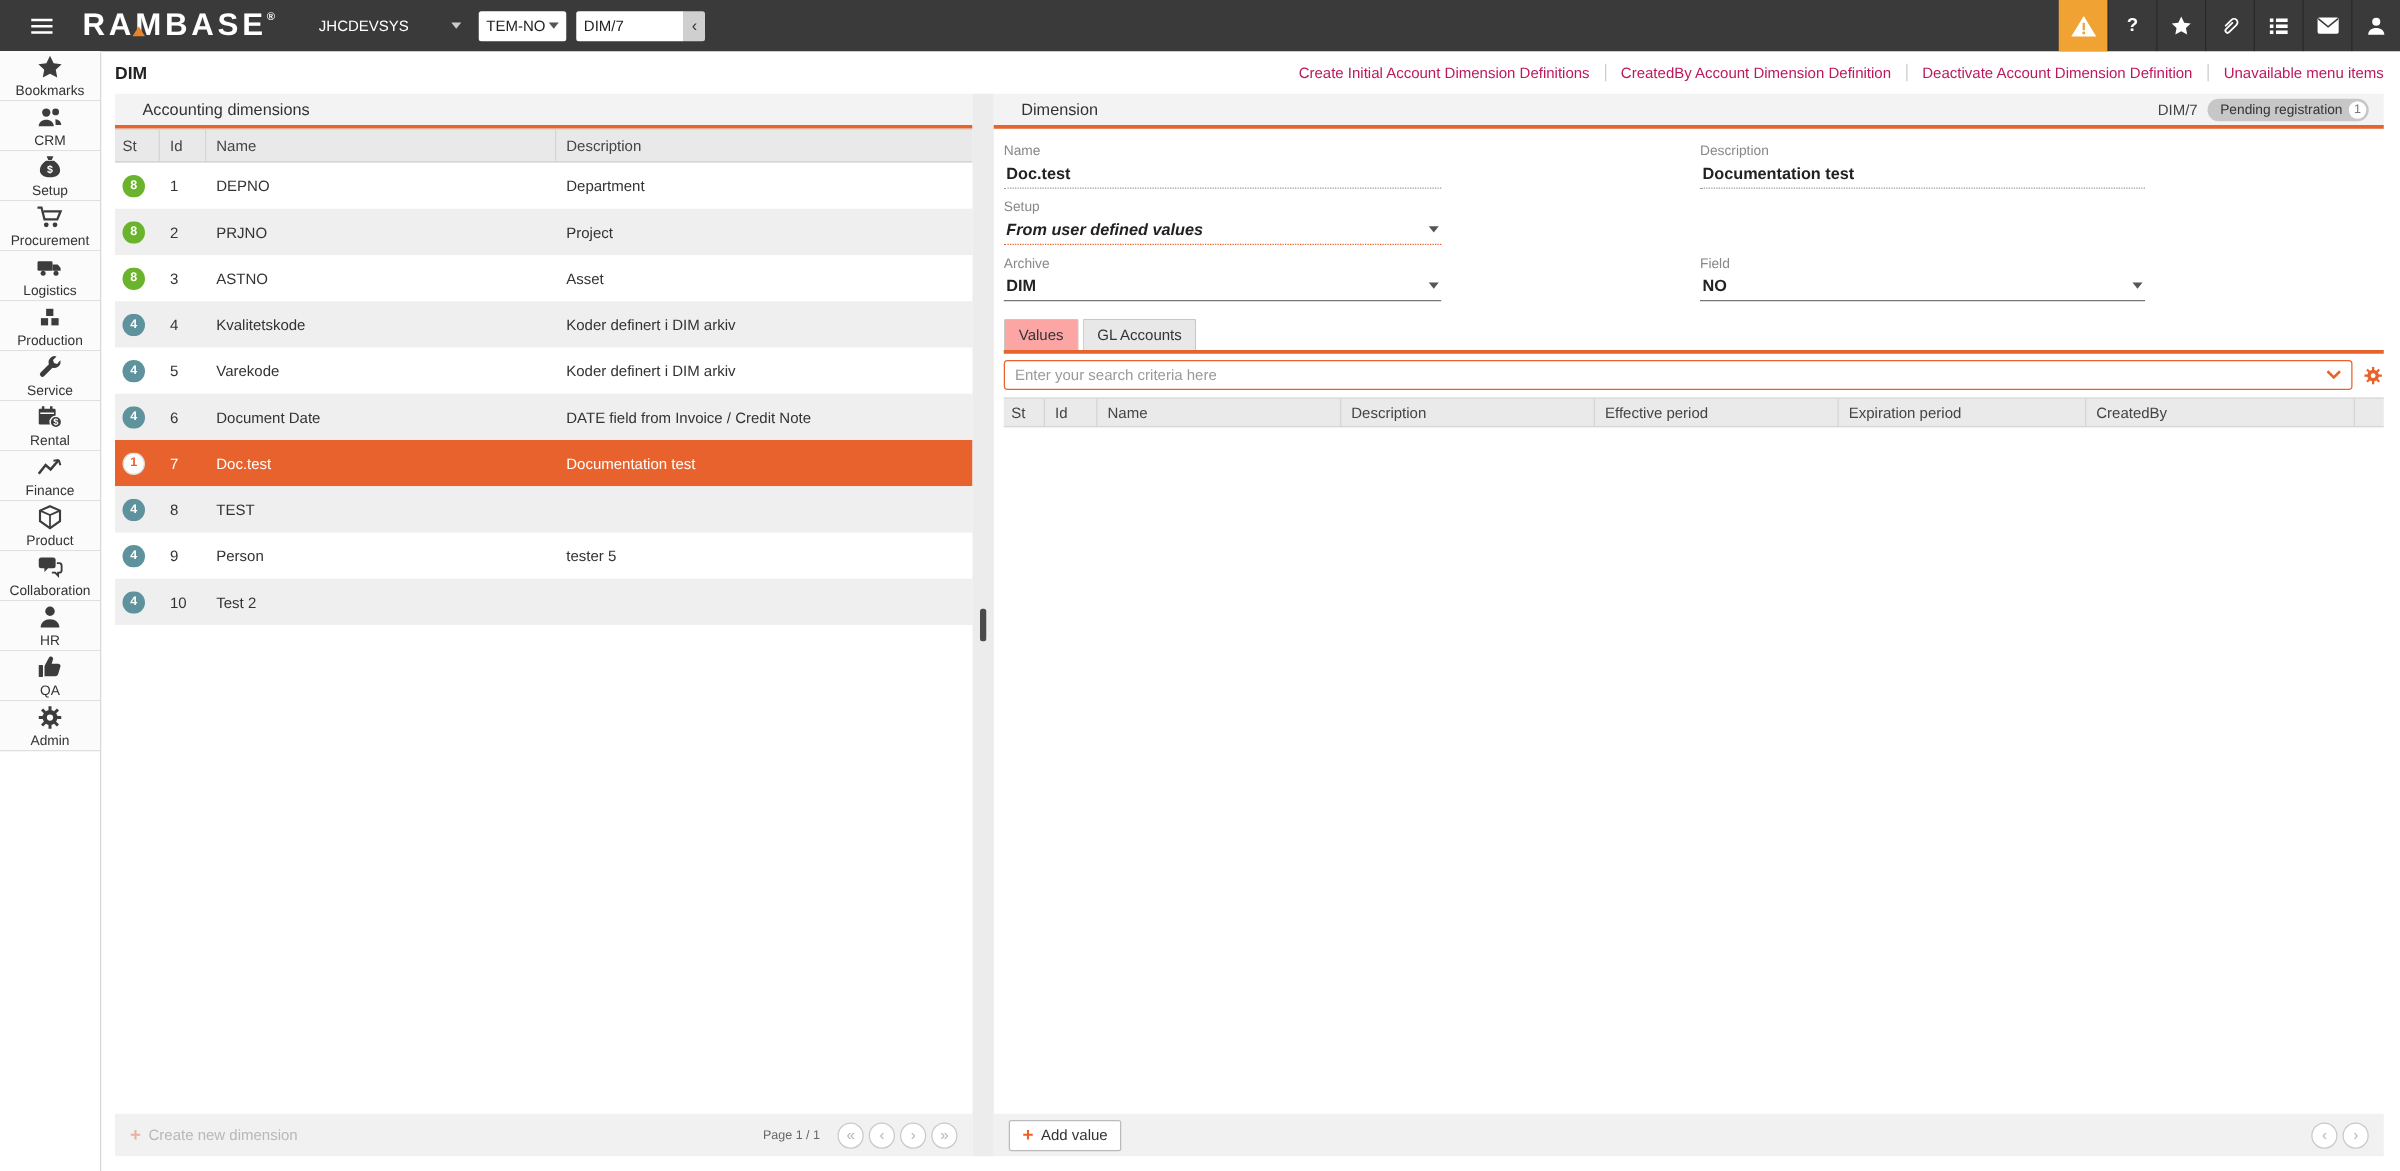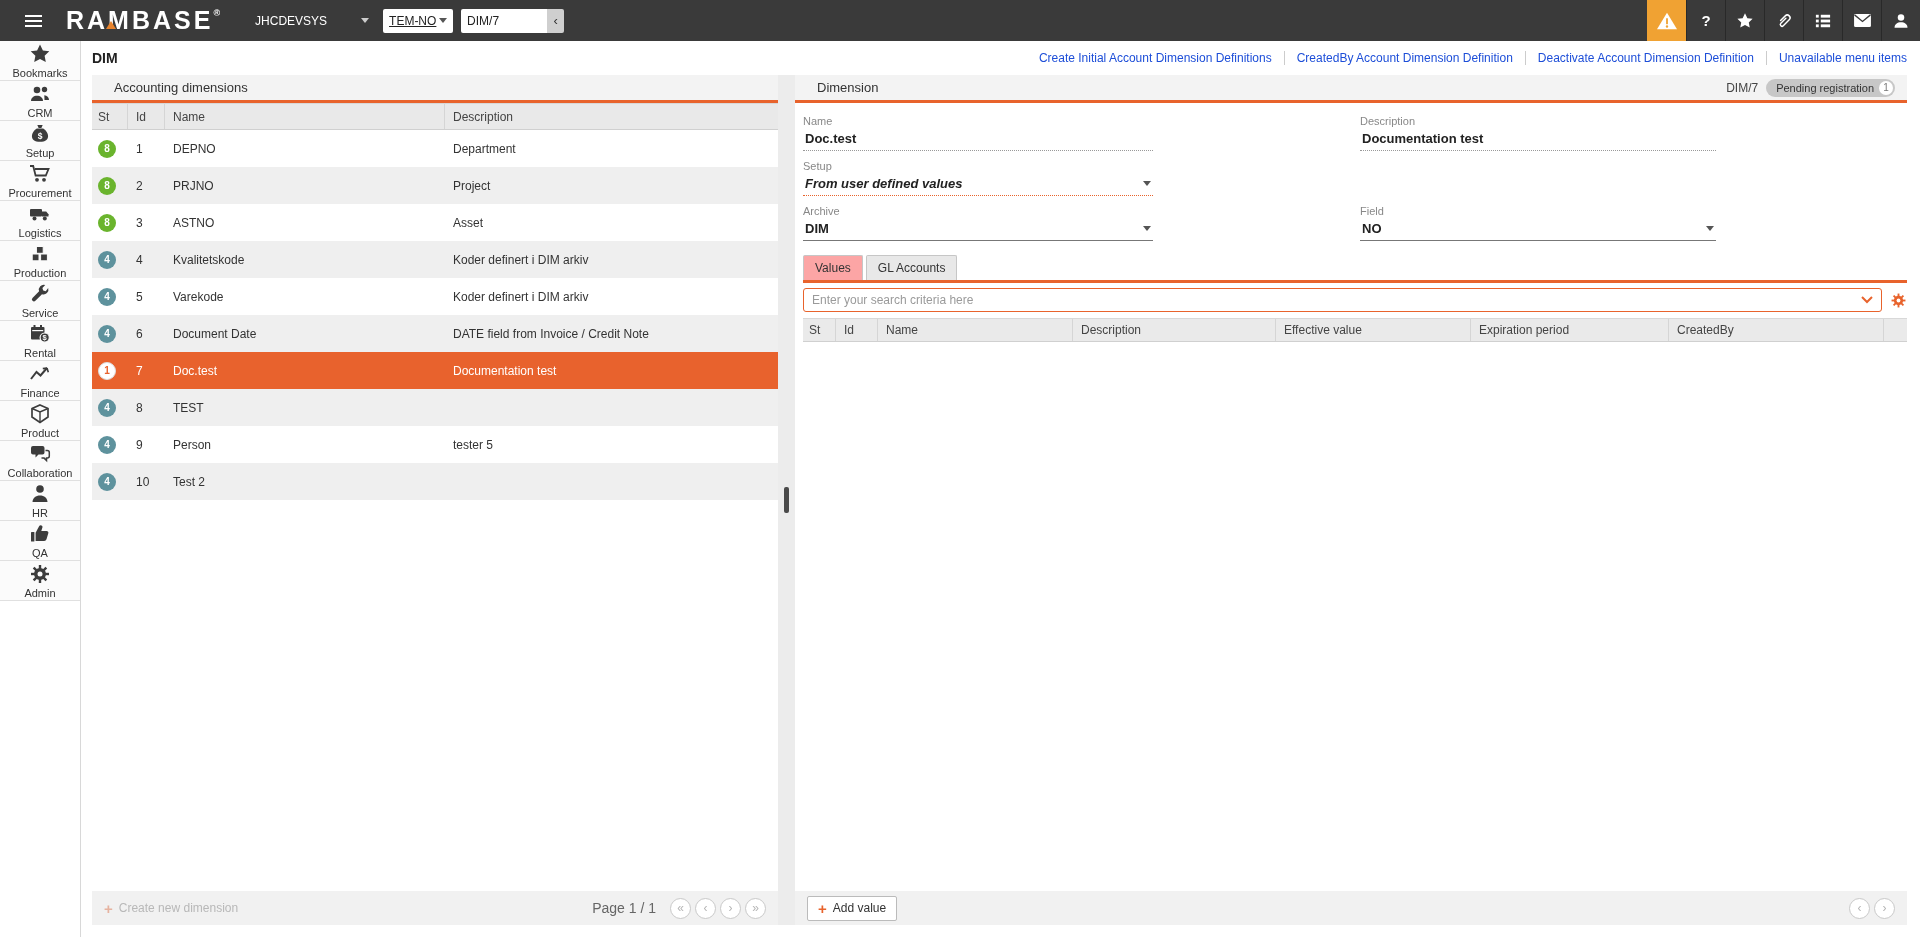--- a/index.html
+++ b/index.html
@@ -9,42 +9,42 @@
   .app { width:1920px; height:937px; display:flex; flex-direction:column; }
 
   
   .topbar { height:41px; background:#3a3a3a; display:flex; align-items:center; flex:0 0 41px; }
   .hamburger { width:66px; height:41px; display:flex; flex-direction:column; justify-content:center; align-items:center; gap:3px; cursor:pointer; }
   .hamburger i { display:block; width:17px; height:2px; background:#fff; }
   .logo { position:relative; color:#fff; font-weight:bold; font-size:25px; letter-spacing:3px; display:flex; align-items:flex-start; }
   .logo sup { font-size:9px; margin-top:2px; }
   .logo .tri { position:absolute; left:40px; bottom:6px; width:0; height:0; border-left:5px solid transparent; border-right:5px solid transparent; border-bottom:8px solid #e8832c; }
   .sys-select { margin-left:28px; width:122px; display:flex; align-items:center; justify-content:space-between; color:#fff; font-size:12px; cursor:pointer; padding:0 4px; }
-  .company-select { margin-left:10px; width:70px; height:24px; background:#fff; border-radius:2px; display:flex; align-items:center; justify-content:space-between; padding:0 6px; font-size:12px; color:#222; cursor:pointer;text-decoration:underline; }
+  .company-select { margin-left:10px; width:70px; height:24px; background:#fff; border-radius:2px; display:flex; align-items:center; justify-content:space-between; padding:0 6px; font-size:12px; color:#222; cursor:pointer; }
   .program-input { margin-left:8px; width:86px; height:24px; border:none; border-radius:2px 0 0 2px; font-size:12px; padding:0 6px; font-family:inherit; color:#222; }
   .back-btn { width:17px; height:24px; border:none; background:#cfcfcf; border-radius:0 2px 2px 0; font-size:13px; color:#333; cursor:pointer; line-height:22px; }
   .topbar-spacer { flex:1; }
   .tb-icons { display:flex; height:41px; }
   .tb-btn { width:39px; height:41px; display:flex; align-items:center; justify-content:center; border-left:1px solid rgba(0,0,0,.28); cursor:pointer; color:#fff; font-size:15px; font-weight:bold; }
   .tb-btn.warn { background:#f0a233; border-left:none; }
   .caret-down { width:0; height:0; border-left:4px solid transparent; border-right:4px solid transparent; border-top:5px solid #555; }
   .caret-down.white { border-top-color:#ccc; }
 
   
   .layout { flex:1; display:flex; min-height:0; }
   .sidebar { width:81px; flex:0 0 81px; background:#fff; border-right:1px solid #d8d8d8; }
   .side-item { height:40px; display:flex; flex-direction:column; align-items:center; justify-content:center; gap:2px; border-bottom:1px solid #e0e0e0; background:#fbfbfb; cursor:pointer; }
   .side-item svg { display:block; }
   .side-label { font-size:11px; color:#333; }
 
   .content { flex:1; display:flex; flex-direction:column; padding-left:11px; min-width:0; }
   .content-top { height:34px; display:flex; align-items:center; }
   .page-title { font-size:14px; font-weight:bold; color:#222; }
   .action-links { margin-left:auto; margin-right:13px; display:flex; align-items:center; }
-  .action-link { font-size:12px; color:#1d4ed8; padding:0 12px; border-right:1px solid #ccc; cursor:pointer; white-space:nowrap; }
+  .action-link { font-size:12px; color:#be185d; padding:0 12px; border-right:1px solid #ccc; cursor:pointer; white-space:nowrap; }
   .action-link:last-child { border-right:none; padding-right:0; }
 
   .panels { display:flex; height:850px; }
   .panel { display:flex; flex-direction:column; }
   .left-panel { width:686px; flex:0 0 686px; }
   .splitter { width:17px; flex:0 0 17px; background:#ececec; display:flex; align-items:center; justify-content:center; }
   .splitter .handle { width:5px; height:26px; background:#4a4a4a; border-radius:2px; cursor:col-resize; }
   .right-panel { flex:1; margin-right:13px; min-width:0; }
 
   .panel-header { height:28px; flex:0 0 28px; background:#f3f3f3; border-bottom:3px solid #e8632c; display:flex; align-items:center; padding:0 12px 0 22px; font-size:13px; color:#333; }
@@ -69,21 +69,21 @@
   .c.id { width:37px; flex:0 0 37px; }
   .c.name { width:280px; flex:0 0 280px; }
   .c.desc { flex:1; }
   .badge { display:inline-flex; width:18px; height:18px; border-radius:50%; align-items:center; justify-content:center; font-size:10px; font-weight:bold; color:#fff; }
   .trow.selected { background:#e8622d !important; color:#fff; }
   .trow.selected .badge { color:#e8622d; border:1px solid #ddd; }
 
   .panel-footer { margin-top:auto; height:34px; flex:0 0 34px; background:#f1f1f1; display:flex; align-items:center; padding:0 12px; }
   .create-btn { display:flex; align-items:center; gap:6px; font-size:12px; color:#b8b8b8; cursor:default; }
   .create-btn .plus { color:#e6b3a0; font-size:15px; font-weight:bold; }
-  .page-label { margin-left:auto; font-size:14px; color:#666; margin-right:10px; }
+  .page-label { margin-left:auto; font-size:10px; color:#666; margin-right:10px; }
   .pg-circle { width:21px; height:21px; border-radius:50%; border:1px solid #c9c9c9; background:#fff; color:#b5b5b5; display:inline-flex; align-items:center; justify-content:center; font-size:12px; margin-left:4px; cursor:pointer; line-height:1; }
 
   
   .form { padding:12px 0 0 8px; display:grid; grid-template-columns:557px 1fr; grid-row-gap:9px; flex:0 0 auto; }
   .field { width:350px; }
   .field.wide { width:356px; }
   .flabel { font-size:11px; color:#888; margin-bottom:4px; }
   .fvalue { font-size:13px; font-weight:bold; color:#222; padding:0 2px 4px 2px; display:flex; align-items:center; justify-content:space-between; min-height:18px; cursor:pointer; }
   .u-dotted { border-bottom:1px dotted #999; }
   .u-dotted-orange { border-bottom:1px dotted #e8632c;font-style:italic; }
@@ -473,21 +473,21 @@
                 </g>
                 <circle cx="11" cy="11" r="2.5" fill="#fff"></circle>
               </svg>
           </div>
 
           <div class="vhead">
             <div class="hc vc-st">St</div>
             <div class="hc vc-id">Id</div>
             <div class="hc vc-name">Name</div>
             <div class="hc vc-desc">Description</div>
-            <div class="hc vc-eff">Effective value</div>
+            <div class="hc vc-eff">Effective period</div>
             <div class="hc vc-exp">Expiration period</div>
             <div class="hc vc-created">CreatedBy</div>
             <div class="hc vc-fill"></div>
           </div>
 
           <div class="vbody"></div>
 
           <div class="panel-footer">
             <div class="add-btn">
               <span class="plus">+</span>

